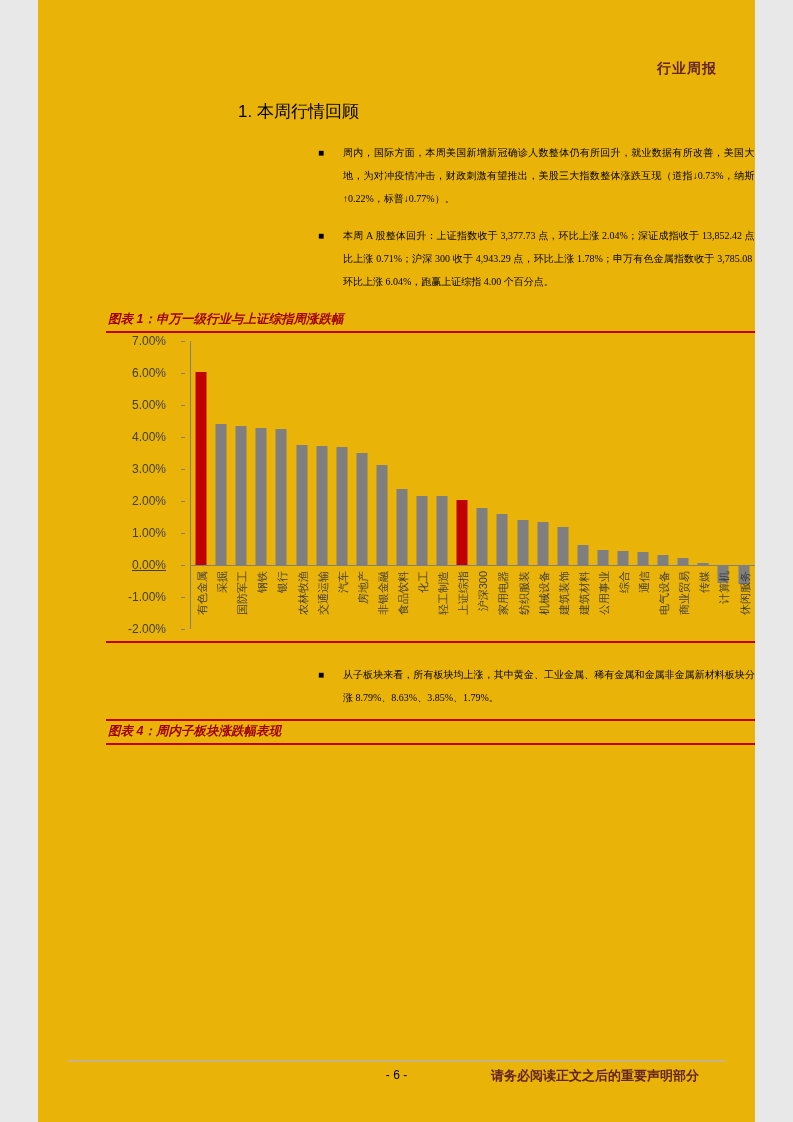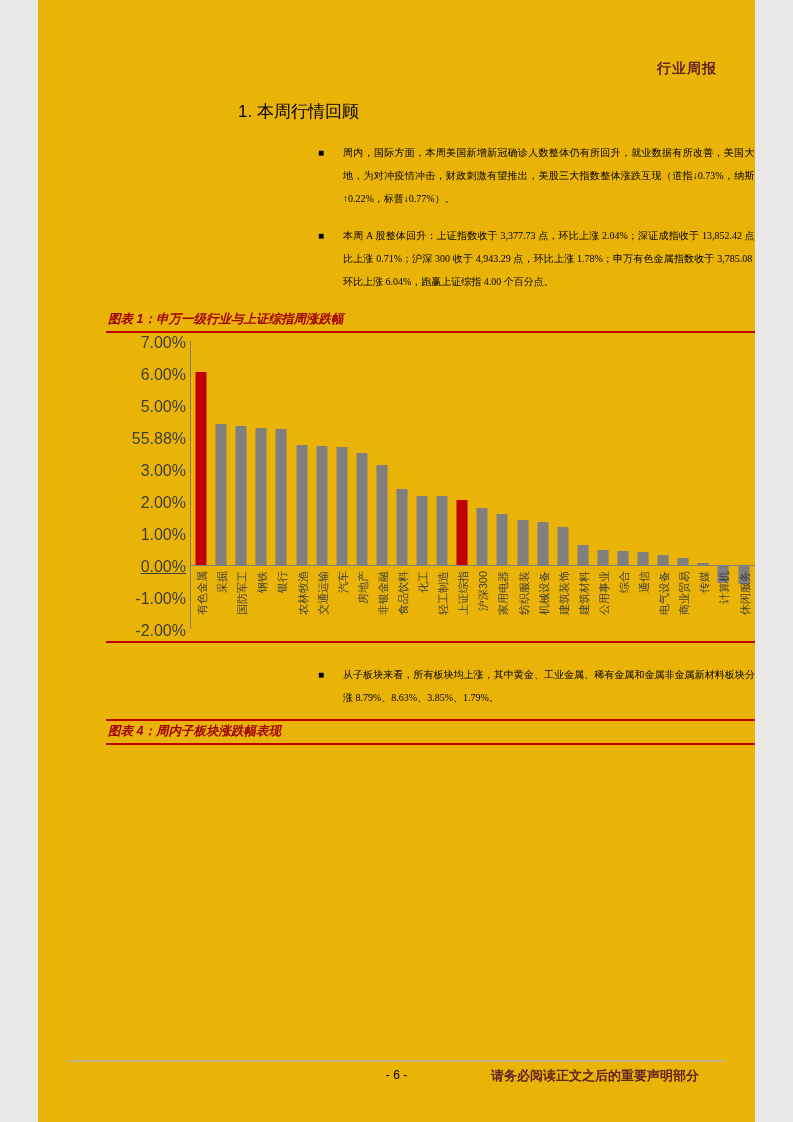--- a/index.html
+++ b/index.html
@@ -19,22 +19,22 @@
   .bullet p{margin:0;font-size:10px;line-height:23px;text-align:justify;}
   .figtitle{
     margin-top:16px;font-family:"Liberation Sans",sans-serif;font-weight:bold;font-style:italic;
     font-size:12.5px;color:#a00000;padding:2px 0 3px 2px;
   }
   .rule{height:0;border-top:2px solid #c00000;}
   
   .chart{position:relative;height:300px;margin-top:8px;}
   .yaxis{position:absolute;left:0;top:0;width:84px;height:288px;}
   .ytick{
-    position:absolute;right:4px;font-family:"Liberation Sans",sans-serif;
-    font-size:16px;color:#3f3f3f;white-space:nowrap;
+    position:absolute;right:24px;font-family:"Liberation Sans",sans-serif;
+    font-size:12px;color:#3f3f3f;white-space:nowrap;
   }
   .ymark{position:absolute;right:5px;width:4px;height:1px;background:#808080;}
   .plot{position:absolute;left:84px;top:0;width:603px;height:288px;border-left:1px solid #808080;display:flex;}
   .zero{position:absolute;left:0;right:0;top:224px;height:1px;background:#808080;}
   .col{position:relative;flex:1 1 0;height:288px;}
   .bar{position:absolute;left:50%;transform:translateX(-50%);width:11px;}
   .bar.pos{bottom:64px;}
   .bar.neg{top:224px;}
   .xlabel{
     position:absolute;top:230px;right:calc(50% + 6px);transform:rotate(-90deg);
@@ -85,21 +85,21 @@
     <div class="rule"></div>
 
     <div class="chart" id="chart1">
       <div class="yaxis" id="yaxis">
           <div class="ytick" style="top: -7px;">7.00%</div>
           <div class="ymark" style="top: 0px;"></div>
           <div class="ytick" style="top: 25px;">6.00%</div>
           <div class="ymark" style="top: 32px;"></div>
           <div class="ytick" style="top: 57px;">5.00%</div>
           <div class="ymark" style="top: 64px;"></div>
-          <div class="ytick" style="top: 89px;">55.88%</div>
+          <div class="ytick" style="top: 89px;">4.00%</div>
           <div class="ymark" style="top: 96px;"></div>
           <div class="ytick" style="top: 121px;">3.00%</div>
           <div class="ymark" style="top: 128px;"></div>
           <div class="ytick" style="top: 153px;">2.00%</div>
           <div class="ymark" style="top: 160px;"></div>
           <div class="ytick" style="top: 185px;">1.00%</div>
           <div class="ymark" style="top: 192px;"></div>
           <div class="ytick" style="top: 217px; text-decoration: underline;">0.00%</div>
           <div class="ymark" style="top: 224px;"></div>
           <div class="ytick" style="top: 249px;">-1.00%</div>

